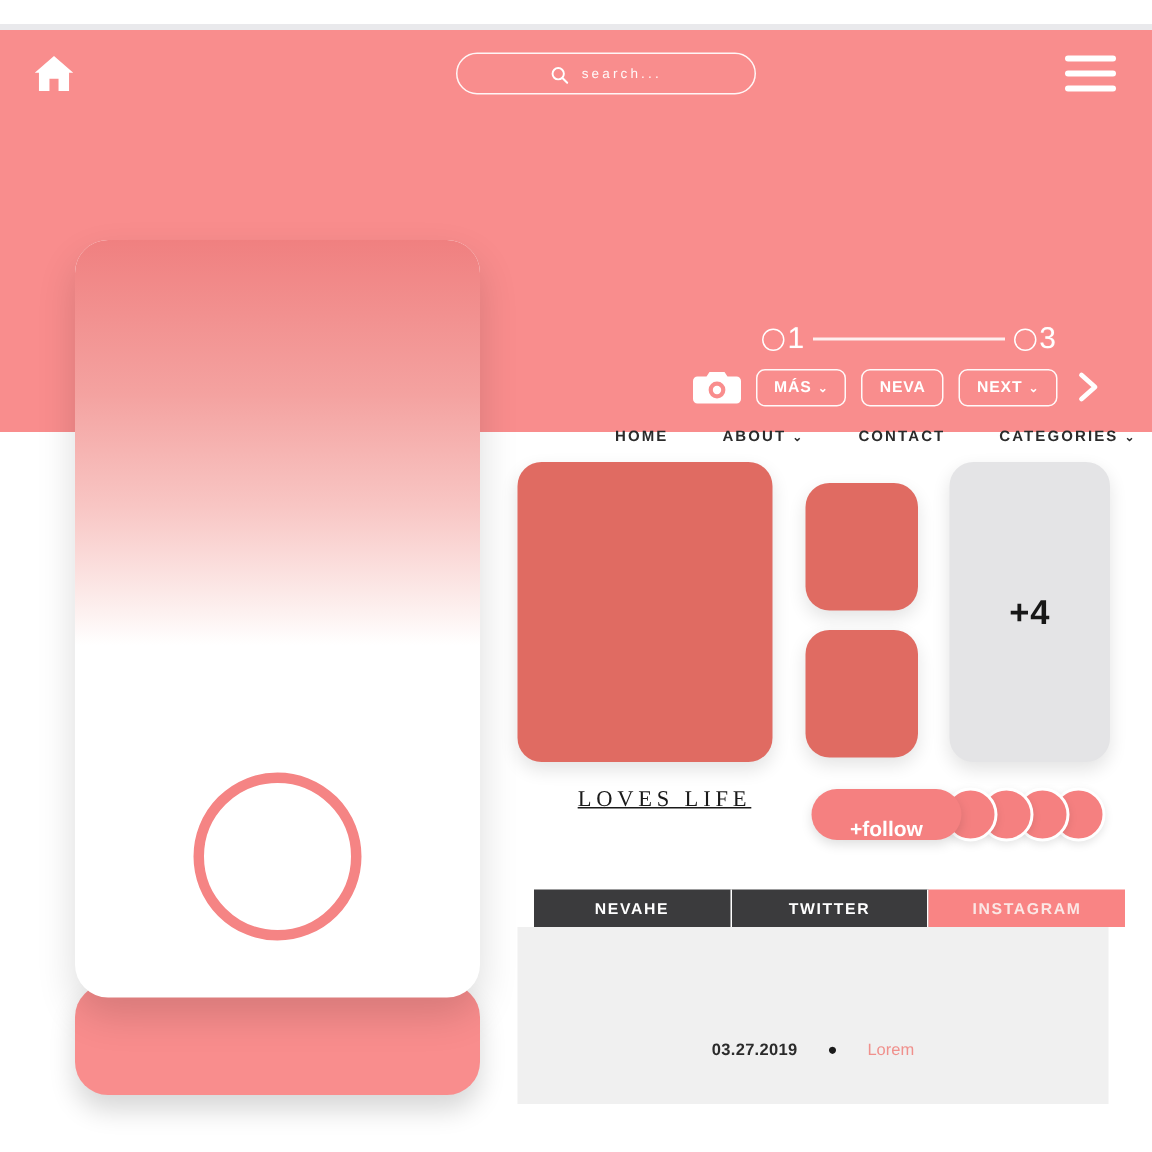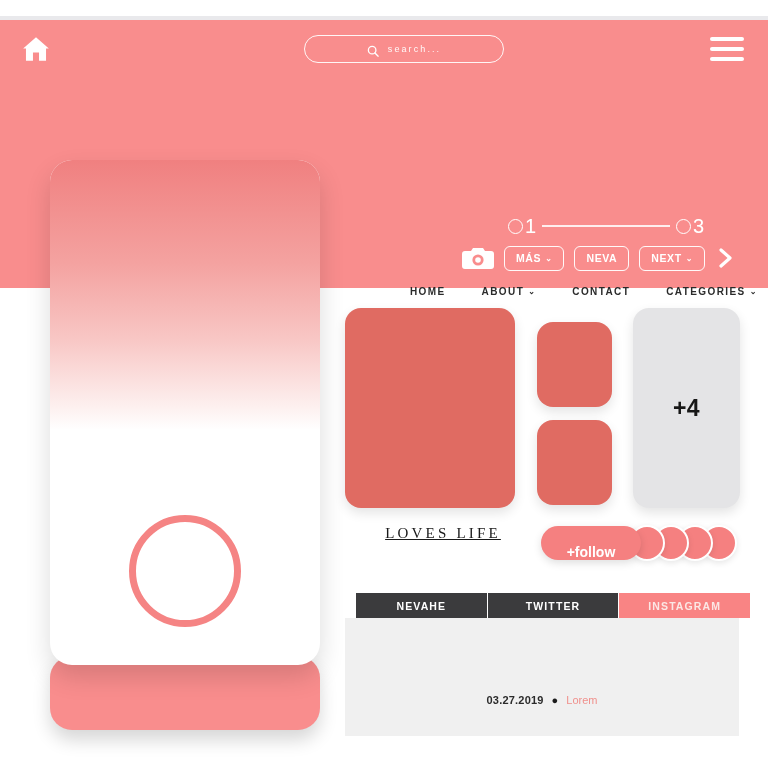--- a/index.html
+++ b/index.html
@@ -173,21 +173,21 @@
   }
   .tab:last-child{ border-right:none; }
   .tab.active{ background:#F98484; color:#fbe7e5; }
 
   .panel{
     position:absolute; left:345px; top:618px; width:394px; height:118px;
     background:#F0F0F0;
   }
   .panel-meta{
     position:absolute; left:0; top:76px; width:394px;
-    display:flex; align-items:center; justify-content:center; gap:8px;
+    display:flex; align-items:center; justify-content:center; gap:20px;
     font-size:11px;
   }
   .meta-date{ color:#2b2b2b; font-weight:700; letter-spacing:.2px; }
   .meta-dot { color:#1b1b1b; font-size:11px; line-height:1; }
   .meta-tag { color:#F0908C; font-weight:400; }
 </style>
 </head>
 <body>
 
 <div id="page">

